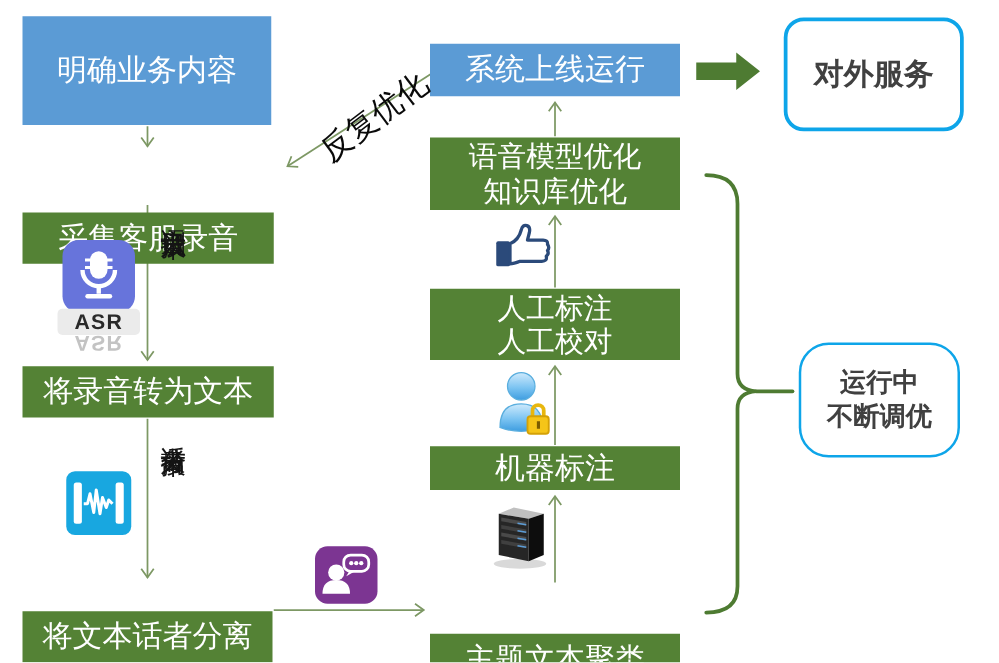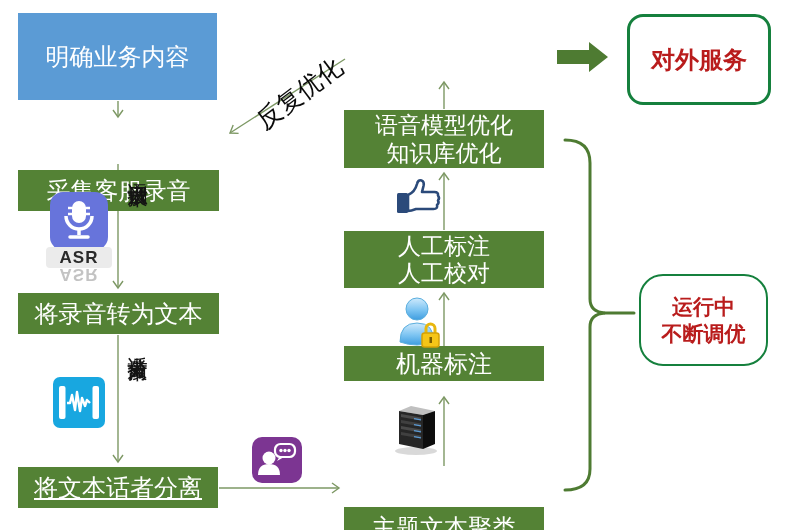--- a/index.html
+++ b/index.html
@@ -3,28 +3,28 @@
 <meta charset="utf-8">
 <style>
   html,body{margin:0;padding:0;background:#ffffff;}
   body{font-family:"Liberation Sans", sans-serif;}
   .canvas{position:relative;width:799px;height:530px;background:#ffffff;overflow:hidden;padding-left:20px;}
   .overlay{position:absolute;left:0;top:0;width:799px;height:530px;z-index:1;}
   .box{position:absolute;z-index:2;display:flex;align-items:center;justify-content:center;
        text-align:center;color:#ffffff;font-size:24px;line-height:28px;white-space:pre-line;}
   .blue{background:#5B9BD5;}
   .green{background:#548235;}
-  .outline{background:#ffffff;border:3px solid #15803d;border-radius:16px;
-           color:#b91c1c;font-weight:700;}
+  .outline{background:#ffffff;border:3px solid #0ea5e9;border-radius:16px;
+           color:#404040;font-weight:700;}
   #b-clarify{left:18px;top:13px;width:199px;height:87px;}
   #b-collect{left:18px;top:122px;width:201px;height:41px;margin-top:48px;}
   #b-convert{left:18px;top:293px;width:201px;height:41px;}
-  #b-separate{left:18px;top:467px;width:200px;height:41px;text-decoration:underline;}
+  #b-separate{left:18px;top:489px;width:200px;height:41px;}
   #b-topic{left:344px;top:467px;width:200px;height:41px;margin-top:40px;}
-  #b-machine{left:344px;top:346px;width:200px;height:35px;text-align:right;}
+  #b-machine{left:344px;top:357px;width:200px;height:35px;text-align:right;}
   #b-manual{left:344px;top:231px;width:200px;height:57px;font-size:23px;line-height:27px;}
   #b-model{left:344px;top:110px;width:200px;height:58px;font-size:23px;line-height:28px;}
   #b-online{left:344px;top:35px;width:200px;height:42px;}
   #b-external{left:627px;top:14px;width:138px;height:85px;font-size:24px;}
   #b-tuning{left:639px;top:274px;width:125px;height:88px;border-width:2.5px;border-radius:24px;
             font-size:21px;line-height:27px;}
   .vlabel{position:absolute;z-index:2;writing-mode:vertical-rl;text-orientation:upright;
           font-size:20px;line-height:24px;color:#141414;letter-spacing:1px;}
   #vl-speech{left:126px;top:167px;}
   #vl-speaker{left:126px;top:341px;}
@@ -78,20 +78,21 @@
   <div class="box blue" id="b-clarify">明确业务内容</div>
   <div class="box green" id="b-collect">采集客服录音</div>
   <div class="box green" id="b-convert">将录音转为文本</div>
   <div class="box green" id="b-separate">将文本话者分离</div>
   <div class="box green" id="b-topic">主题文本聚类</div>
   <div class="box green" id="b-machine">机器标注</div>
   <div class="box green" id="b-model">语音模型优化
 知识库优化</div>
   <div class="box green" id="b-manual">人工标注
 人工校对</div>
+  <div class="box blue" id="b-online">系统上线运行</div>
   <div class="box outline" id="b-external">对外服务</div>
   <div class="box outline" id="b-tuning">运行中
 不断调优</div>
 
   <div class="vlabel" id="vl-speech">语音识别技术</div>
   <div class="vlabel" id="vl-speaker">话者分离技术</div>
   <div id="dl-opt">反复优化</div>
 
   <div class="tile" id="asr-tile">
     <svg width="58" height="58" viewBox="0 0 58 58">

